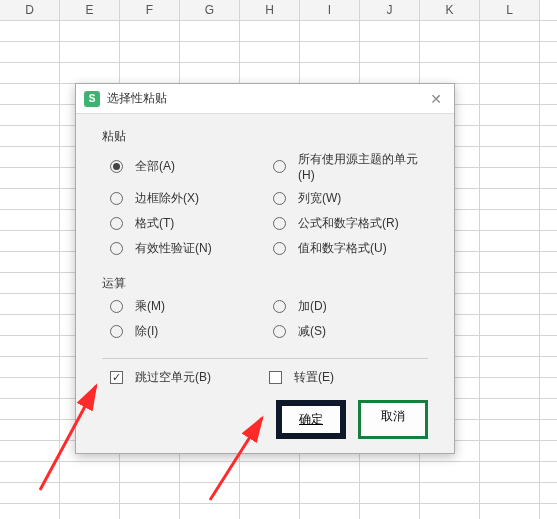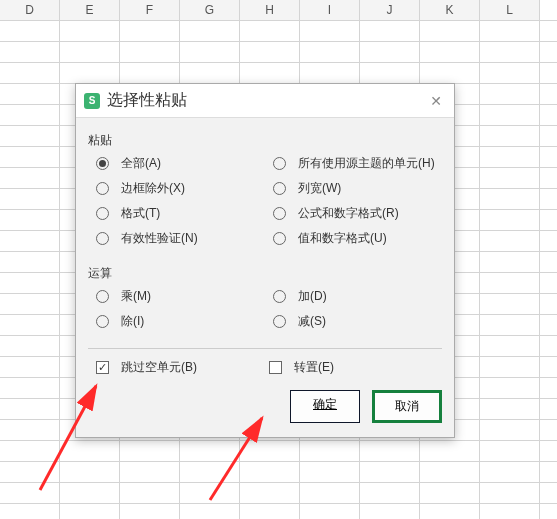--- a/index.html
+++ b/index.html
@@ -53,24 +53,24 @@
   width: 16px; height: 16px;
   background: #3cb371;
   border-radius: 3px;
   display: flex;
   align-items: center;
   justify-content: center;
   color: #fff;
   font-weight: bold;
   font-size: 10px;
 }
-.title-text { margin-left: 7px; font-size: 16px; color: #333; font-family: Liberation Mono, monospace; }
+.title-text { margin-left: 7px; font-size: 12px; color: #333; font-family: Liberation Mono, monospace; }
 .close-x { margin-left: auto; color: #888; font-size: 14px; cursor: pointer; padding: 0 4px;}
 
-.dialog-body { padding: 10px 12px 14px; }
+.dialog-body { padding: 10px 26px 14px; }
 .section-label { font-size: 12px; color: #333; margin: 4px 0 6px; }
 .radio-grid {
   display: grid;
   grid-template-columns: 1fr 1fr;
   column-gap: 8px;
   row-gap: 8px;
   padding-left: 8px;
   margin-bottom: 10px;
 }
 .radio-item, .check-item {
@@ -125,21 +125,21 @@
 }
 .btn {
   min-width: 70px;
   padding: 5px 14px;
   background: #fdfdfd;
   border: 3px solid #15803d;
   font-size: 12px;
   cursor: pointer;
   text-align: center;
 }
-.btn.primary { border: 1px solid #0f172a; text-decoration: underline; }
+.btn.primary { border: 6px solid #0f172a; text-decoration: underline; }
 
 .arrow {
   position: absolute;
   pointer-events: none;
 }
 </style>
 </head>
 <body>
 
 <div class="grid">

